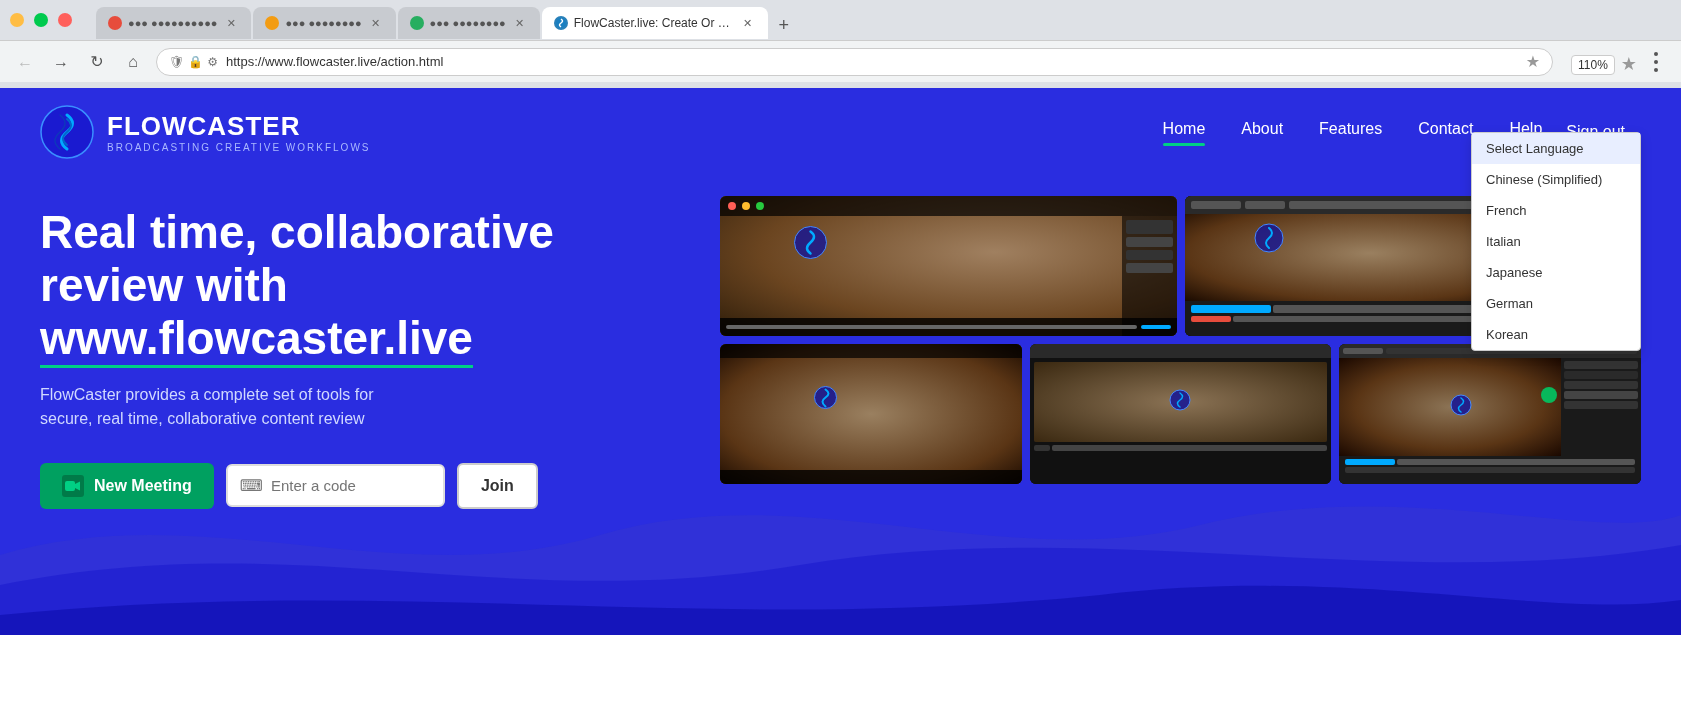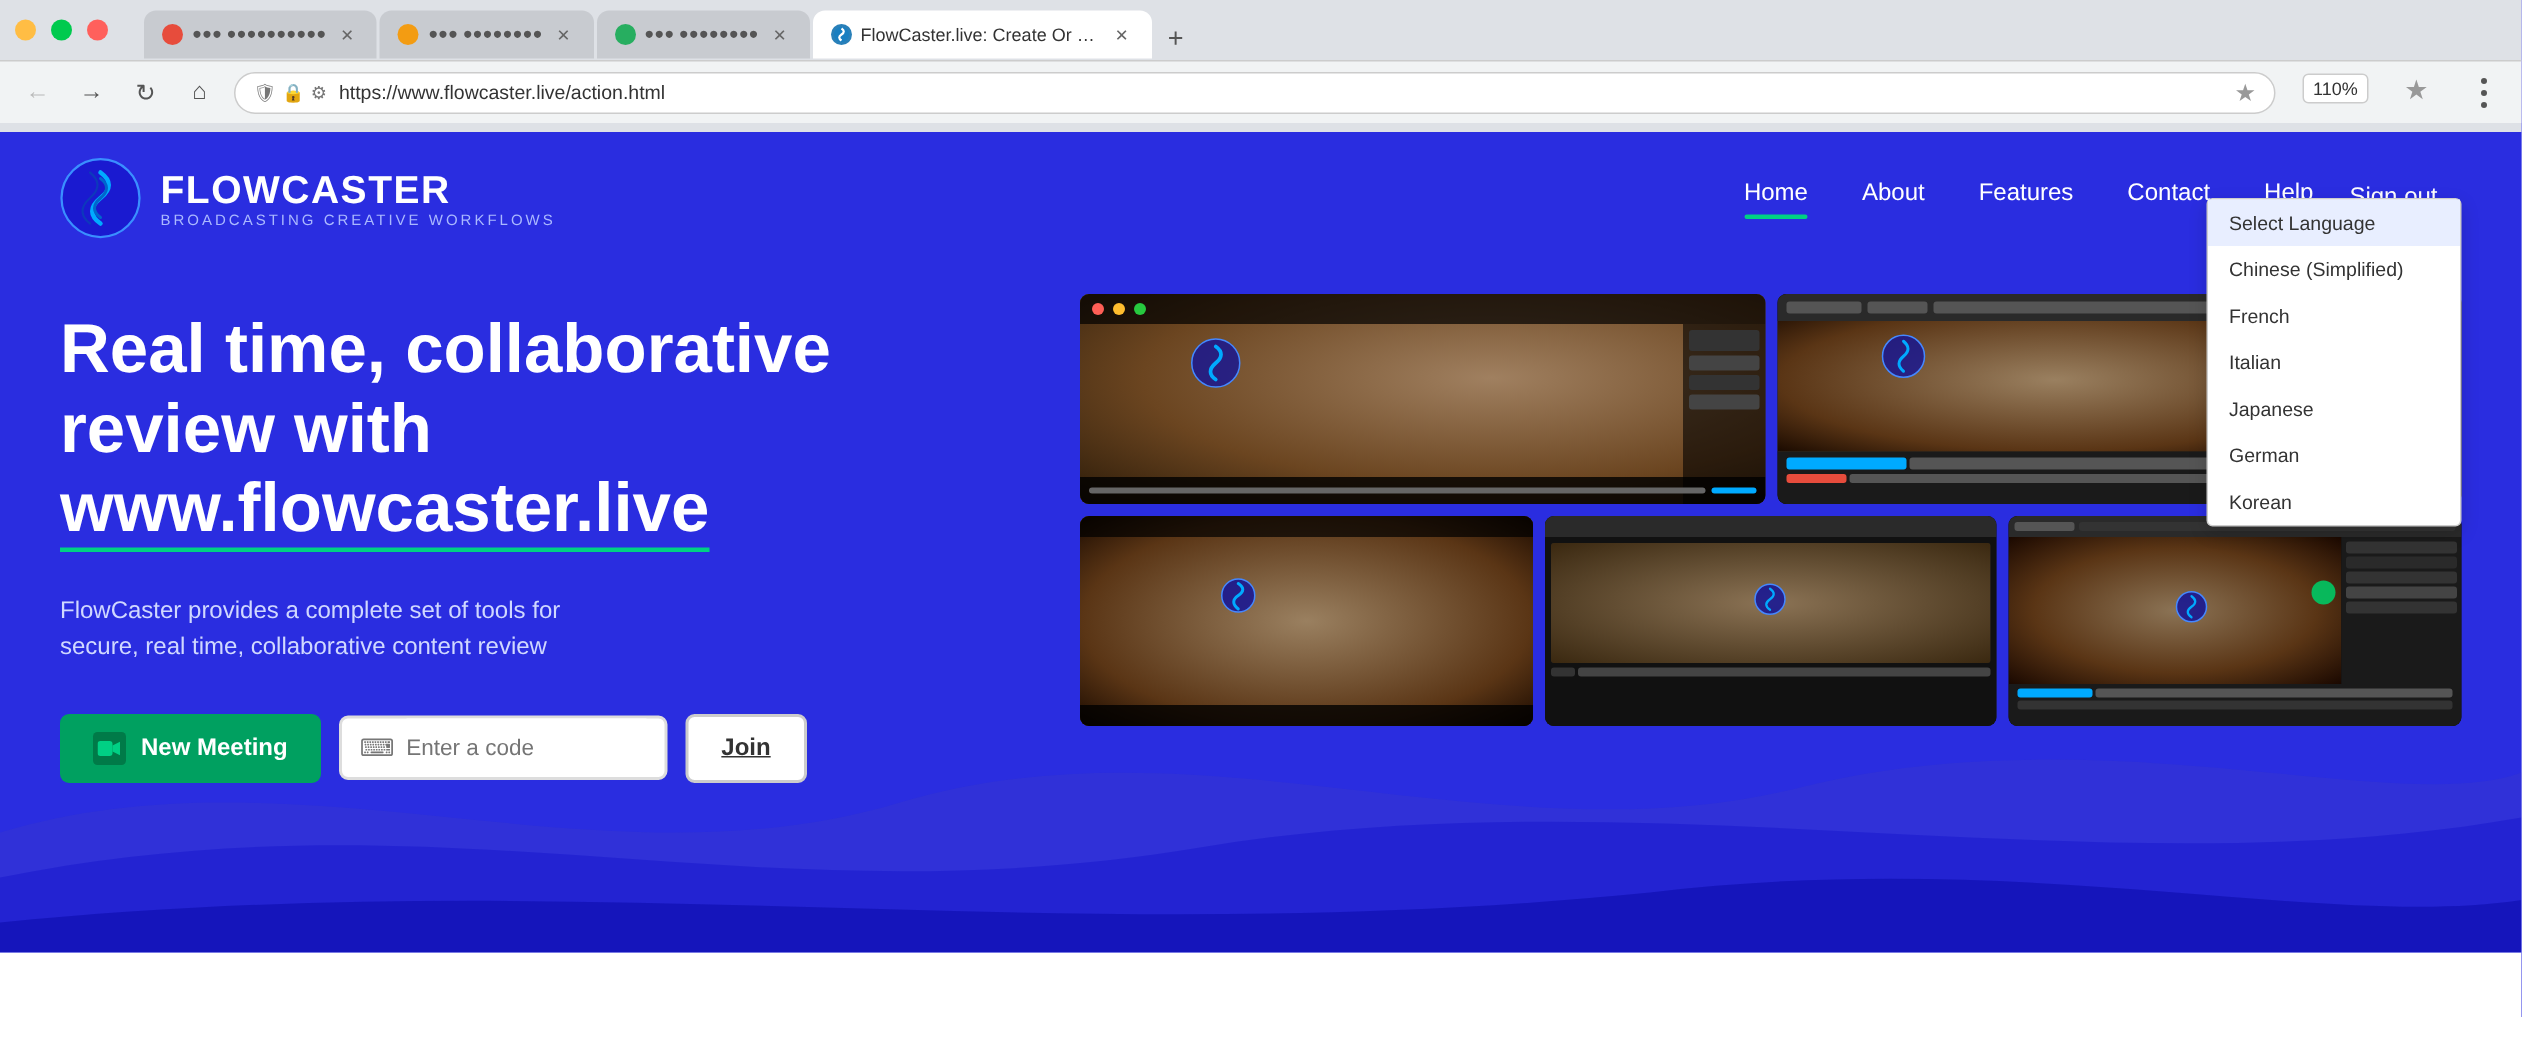--- a/index.html
+++ b/index.html
@@ -116,22 +116,22 @@
       color: #333;
       border: 1px solid #ccc;
     }
     .url-icons { display: flex; gap: 4px; align-items: center; }
     .url-icon { font-size: 12px; color: #777; }
     .url-text { flex: 1; color: #333; }
     .url-bookmark { font-size: 16px; color: #999; cursor: pointer; }
 
     .browser-right-controls {
       display: flex;
-      align-items: flex-start;
-      gap: 24px;
+      align-items: flex-end;
+      gap: 6px;
       margin-left: 8px;
     }
     .zoom-indicator {
       font-size: 12px;
       color: #333;
       padding: 2px 6px;
       border: 1px solid #ccc;
       border-radius: 4px;
       background: #fff;
     }
@@ -273,21 +273,21 @@
       line-height: 1.15;
       margin-bottom: 12px;
     }
     .hero-url {
       font-size: 46px;
       font-weight: 900;
       color: #fff;
       text-decoration: none;
       border-bottom: 3px solid #00d084;
       display: inline-block;
-      margin-bottom: 16px;
+      margin-bottom: 3px;
     }
     .hero-desc {
       font-size: 16px;
       color: #d0d8ff;
       line-height: 1.5;
       margin-bottom: 32px;
     }
 
     .hero-actions {
       display: flex;
@@ -335,21 +335,20 @@
 
     .join-btn {
       background: #fff;
       color: #333;
       border: 2px solid #ccc;
       border-radius: 6px;
       padding: 12px 22px;
       font-size: 16px;
       font-weight: 600;
       cursor: pointer;
-      text-decoration: underline;
     }
 
     
     .hero-right {
       flex: 1;
       display: grid;
       grid-template-columns: 1fr 1fr;
       grid-template-rows: auto auto;
       gap: 8px;
       padding-top: 10px;

